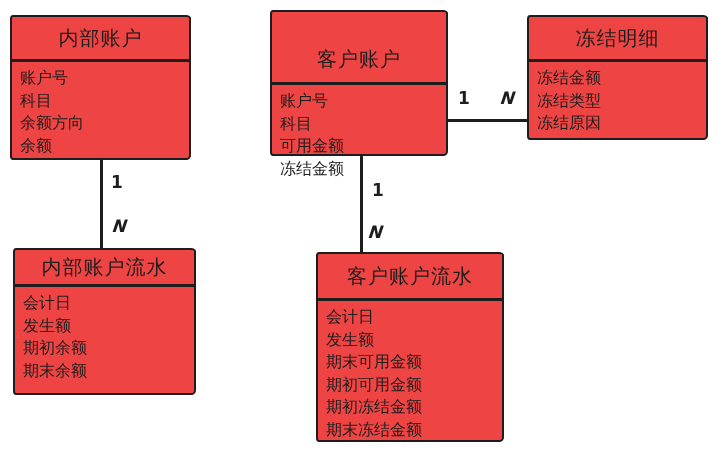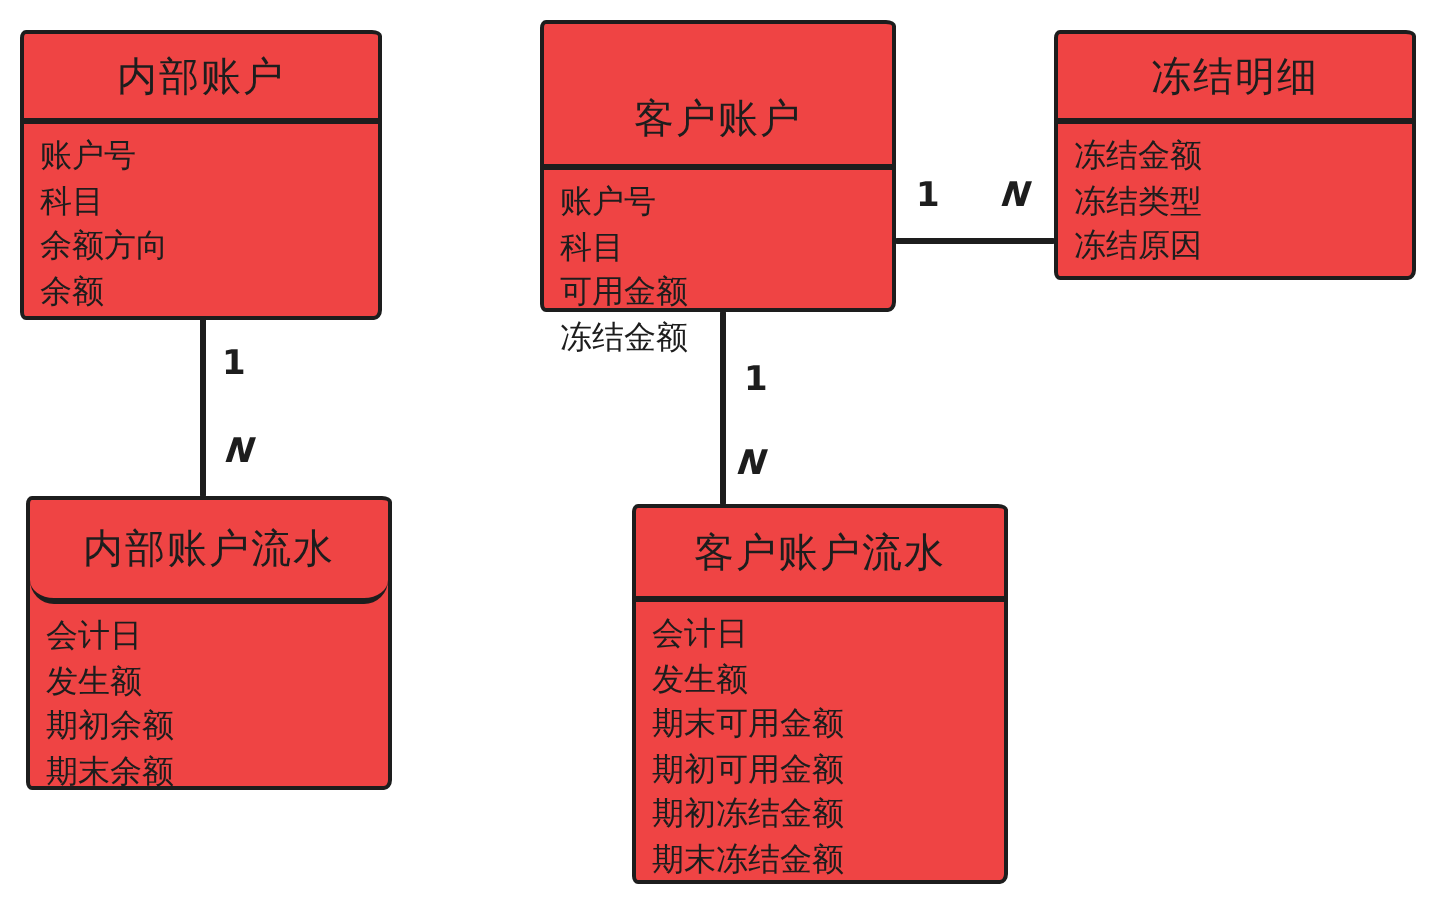--- a/index.html
+++ b/index.html
@@ -87,21 +87,21 @@
   <div class="entity" style="left:527px; top:15px; width:181px; height:125px;">
     <div class="entity-header" style="height:45px;">冻结明细</div>
     <div class="entity-fields">
         <div class="field">冻结金额</div>
         <div class="field">冻结类型</div>
         <div class="field">冻结原因</div>
       </div>
   </div>
 
   <div class="entity" style="left:13px; top:248px; width:183px; height:147px;">
-    <div class="entity-header" style="height:52px;border-radius:12px;">内部账户流水</div>
+    <div class="entity-header" style="height:37px;">内部账户流水</div>
     <div class="entity-fields">
         <div class="field">会计日</div>
         <div class="field">发生额</div>
         <div class="field">期初余额</div>
         <div class="field">期末余额</div>
       </div>
   </div>
 
   <div class="entity" style="left:268px; top:252px; width:188px; height:190px;margin-left:48px;">
     <div class="entity-header" style="height:47px;">客户账户流水</div>

